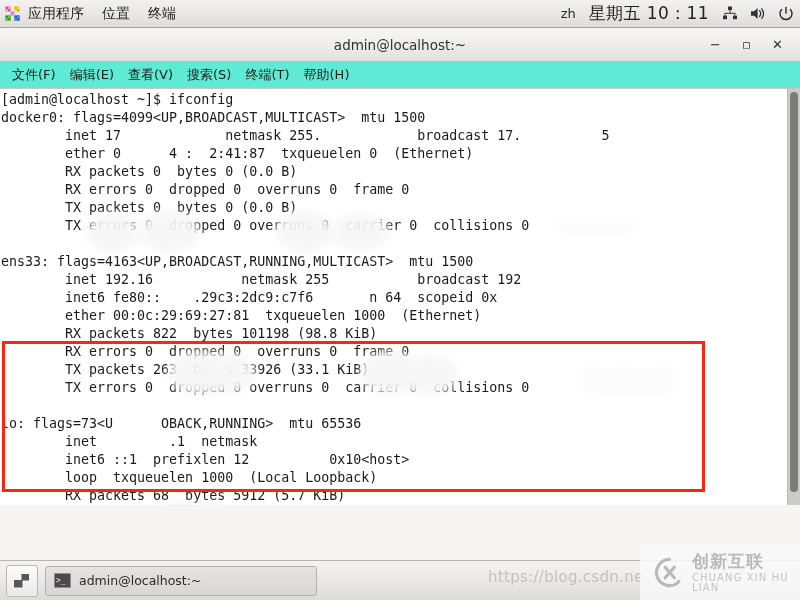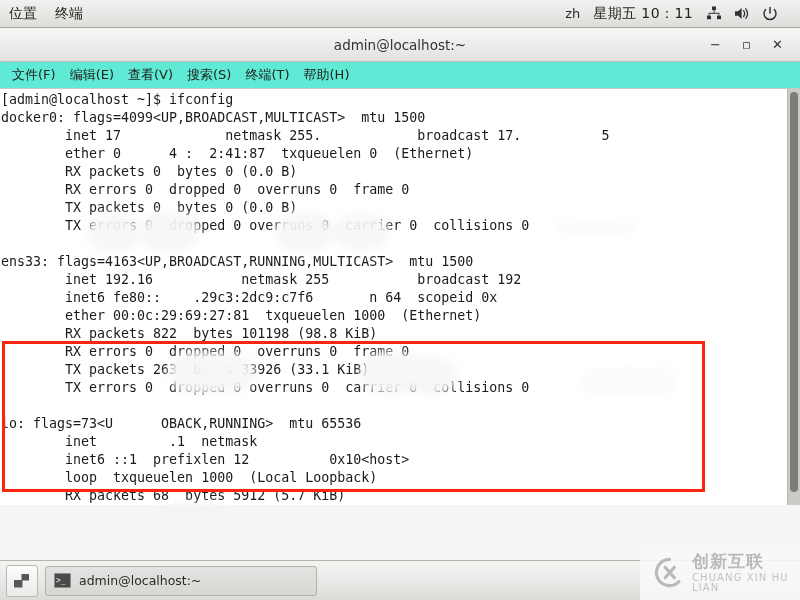--- a/index.html
+++ b/index.html
@@ -19,35 +19,35 @@
   
   #top-panel {
     position: absolute; left: 0; top: 0;
     width: 800px; height: 28px;
     background: linear-gradient(to bottom, #f2f1f0 0%, #e8e7e5 55%, #dedcd9 100%);
     border-bottom: 1px solid #a8a6a3;
     display: flex; align-items: center;
     box-sizing: border-box;
   }
   .panel-left { display: flex; align-items: center; height: 100%; }
-  .panel-right { display: flex; align-items: center; height: 100%; margin-left: auto; padding-right: 16px; }
+  .panel-right { display: flex; align-items: center; height: 100%; margin-left: auto; padding-right: 0; }
   .panel-item {
     display: flex; align-items: center; height: 100%;
     padding: 0 9px;
     font-size: 14px; color: #23241f;
     font-family: "DejaVu Sans", sans-serif;
     white-space: nowrap;
   }
   .panel-item.first { padding-left: 4px; gap: 7px; }
   .apps-icon {
     width: 17px; height: 17px;
     display: block;
   }
   .panel-clock {
-    font-size: 14px; color: #23241f;
+    font-size: 17px; color: #23241f;
     padding: 0 7px;
     font-family: "DejaVu Sans", sans-serif;
     letter-spacing: 0.4px;
   }
   .panel-ime {
     font-size: 13px; color: #2b2b2b;
     padding: 0 6px;
     font-family: "DejaVu Sans", sans-serif;
   }
   .panel-icon {
@@ -247,20 +247,38 @@
     margin-top: 3px;
   }
 </style>
 </head>
 <body>
 
 <div id="screen">
 
   <div id="top-panel">
     <div class="panel-left">
+      <div class="panel-item first">
+        <svg class="apps-icon" viewBox="0 0 17 17">
+          <rect x="1" y="1" width="6" height="6" rx="1" fill="#f7a1c4"></rect>
+          <rect x="2.2" y="2.2" width="1.6" height="1.6" fill="#9b3060"></rect>
+          <rect x="4.4" y="4.4" width="1.6" height="1.6" fill="#9b3060"></rect>
+          <rect x="10" y="1" width="6" height="6" rx="1" fill="#f6e04a"></rect>
+          <rect x="11.2" y="2.2" width="1.6" height="1.6" fill="#9a8511"></rect>
+          <rect x="13.4" y="4.4" width="1.6" height="1.6" fill="#9a8511"></rect>
+          <rect x="1" y="10" width="6" height="6" rx="1" fill="#6bbf4d"></rect>
+          <rect x="2.2" y="11.2" width="1.6" height="1.6" fill="#2e6a1d"></rect>
+          <rect x="4.4" y="13.4" width="1.6" height="1.6" fill="#2e6a1d"></rect>
+          <rect x="10" y="10" width="6" height="6" rx="1" fill="#5a8fdc"></rect>
+          <rect x="11.2" y="11.2" width="1.6" height="1.6" fill="#1c4280"></rect>
+          <rect x="13.4" y="13.4" width="1.6" height="1.6" fill="#1c4280"></rect>
+          <rect x="6.6" y="6.6" width="3.8" height="3.8" rx="0.6" fill="#c98bd4"></rect>
+        </svg>
+        <span>应用程序</span>
+      </div>
       <div class="panel-item">
         <span>位置</span>
       </div>
       <div class="panel-item">
         <span>终端</span>
       </div>
     </div>
 
     <div class="panel-right">
       <div class="panel-ime">zh</div>
@@ -375,20 +393,21 @@
         <rect x="8.5" y="1" width="7.5" height="6.5" fill="#55585a"></rect>
         <rect x="1" y="7" width="8.5" height="7.5" fill="#55585a"></rect>
       </svg>
     </div>
     <div id="task-button">
       <div class="term-mini-icon">&gt;_</div>
       <div id="task-label">admin@localhost:~</div>
     </div>
   </div>
 
+  <div id="csdn-watermark">https://blog.csdn.ne</div>
 
   <div id="corner-watermark">
     <svg id="cx-mark" viewBox="0 0 32 32">
       <path d="M16 2.5a13.5 13.5 0 1 0 9.8 22.8" stroke="#b9b9b9" stroke-width="3.2" fill="none" stroke-linecap="round"></path>
       <path d="M11.5 10.5 L21 21.5 M21 10.5 L11.5 21.5" stroke="#b9b9b9" stroke-width="3.2" fill="none" stroke-linecap="round"></path>
     </svg>
     <div id="wm-text">
       <div id="wm-cn">创新互联</div>
       <div id="wm-en">CHUANG XIN HU LIAN</div>
     </div>

